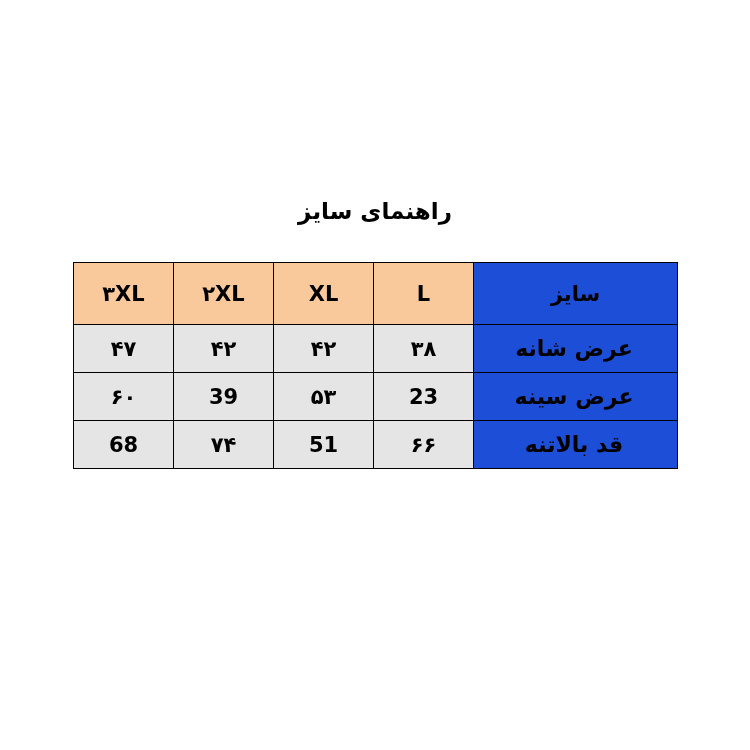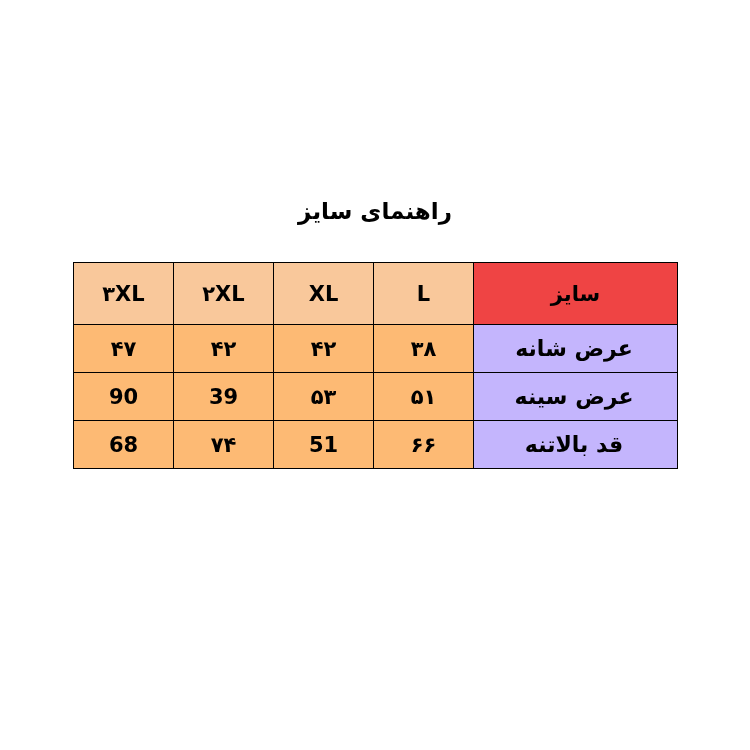--- a/index.html
+++ b/index.html
@@ -54,27 +54,27 @@
     font-weight: bold;
     padding: 0 7px;
     box-sizing: border-box;
   }
   table.size-guide thead th {
     background: #f9c89b;
     height: 62px;
     font-size: 21px;
   }
   table.size-guide thead th.label-col {
-    background: #ef4444;
+    background: #1d4ed8;
   }
   table.size-guide tbody td {
-    background: #fdba74;
+    background: #e5e5e5;
   }
   table.size-guide tbody td.label-col {
-    background: #c4b5fd;
+    background: #1d4ed8;
     font-size: 22px;
     padding-right: 10px;
   }
   col.label { width: 204px; }
   col.size  { width: 100px; }
 </style>
 </head>
 <body>
 
 <div class="page">
@@ -102,24 +102,24 @@
       <tbody>
         <tr>
           <td class="label-col">عرض شانه</td>
           <td>۳۸</td>
           <td>۴۲</td>
           <td>۴۲</td>
           <td>۴۷</td>
         </tr>
         <tr>
           <td class="label-col">عرض سینه</td>
-          <td>۵۱</td>
+          <td>23</td>
           <td>۵۳</td>
           <td>39</td>
-          <td>90</td>
+          <td>۶۰</td>
         </tr>
         <tr>
           <td class="label-col">قد بالاتنه</td>
           <td>۶۶</td>
           <td>51</td>
           <td>۷۴</td>
           <td>68</td>
         </tr>
       </tbody>
     </table>

